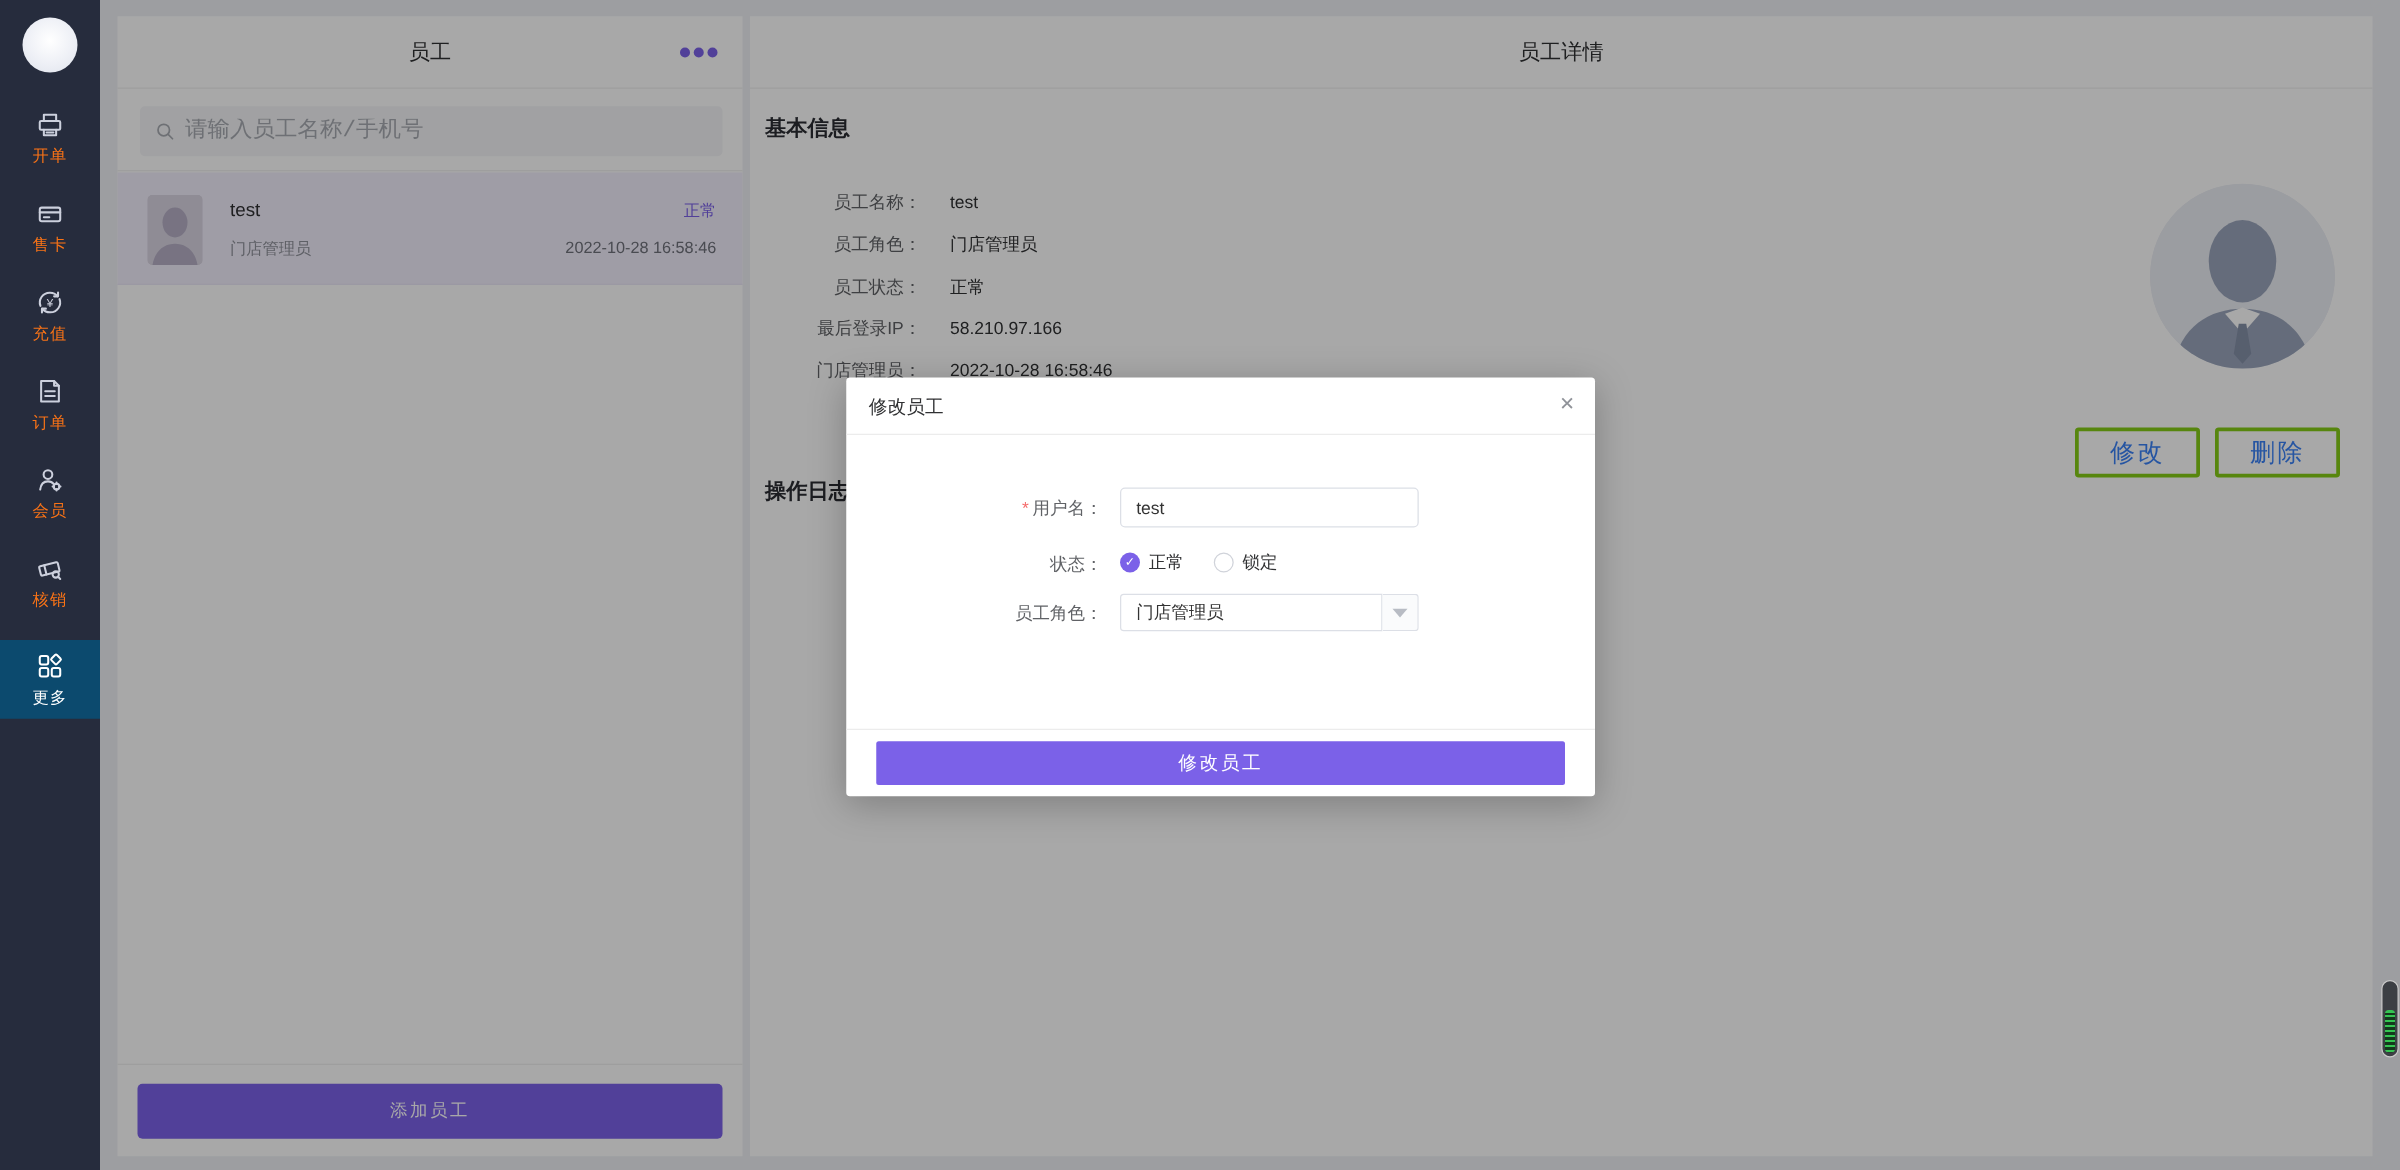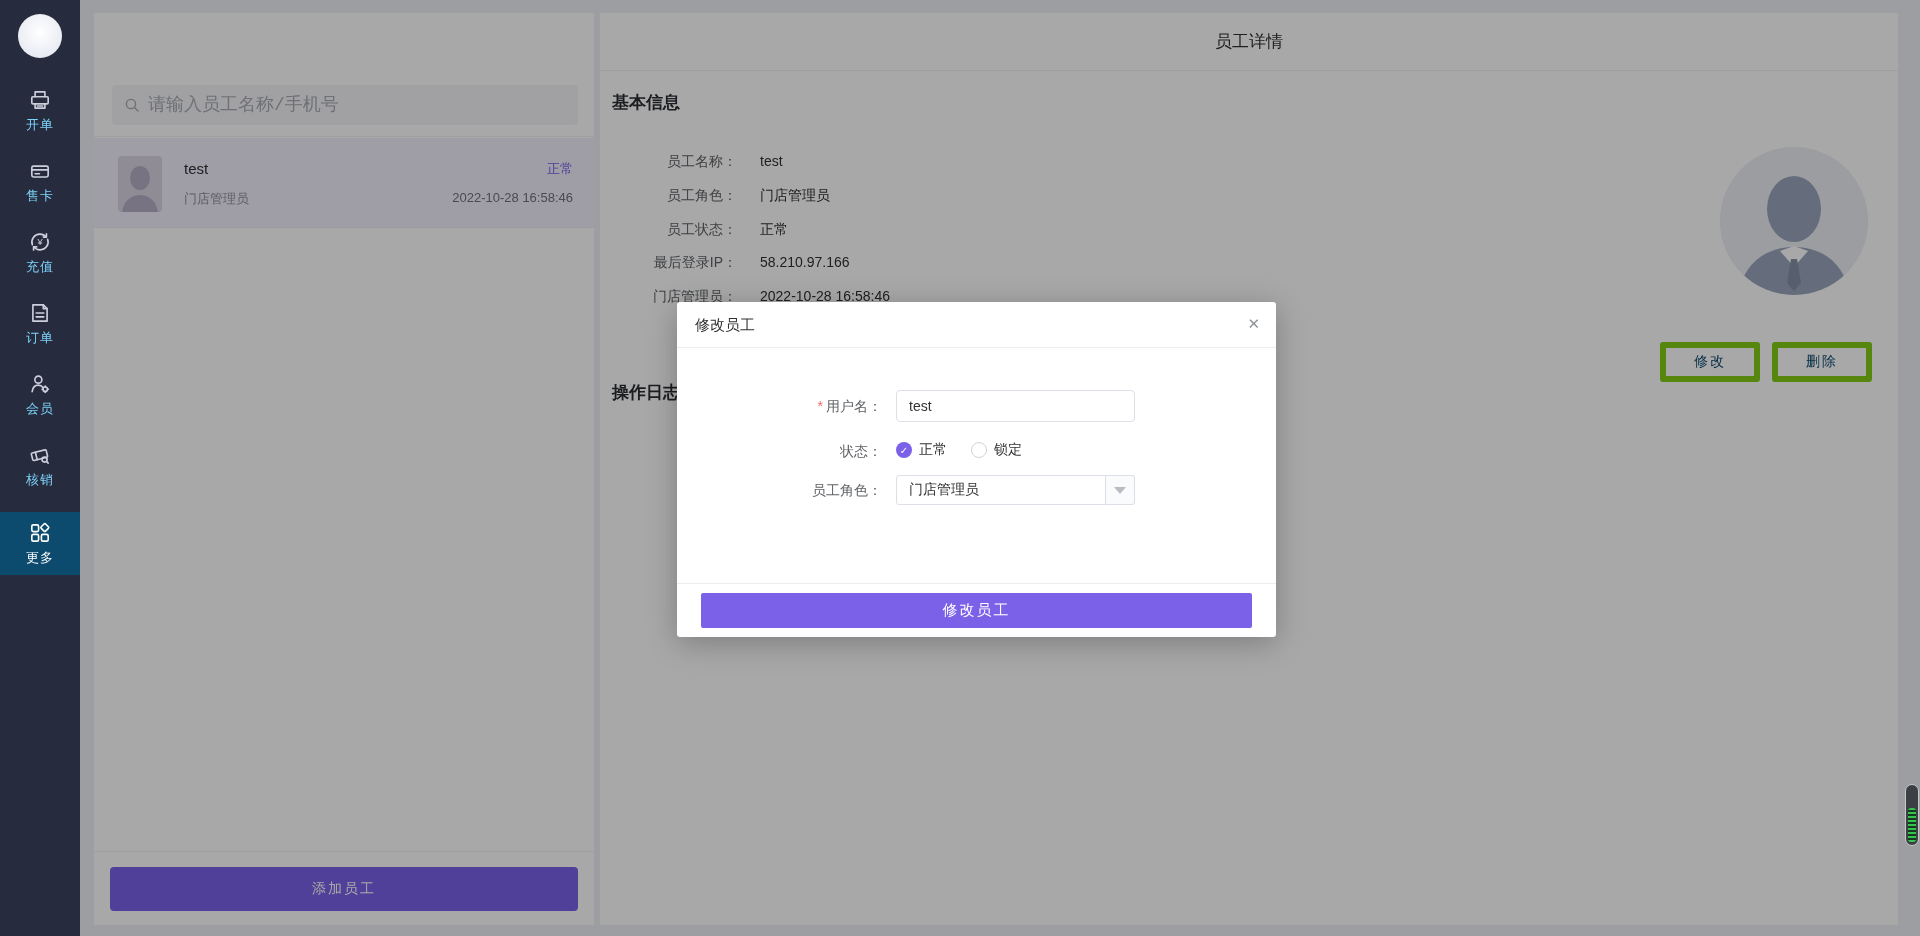--- a/index.html
+++ b/index.html
@@ -3,21 +3,21 @@
 <meta charset="utf-8">
 <style>
   * { margin:0; padding:0; box-sizing:border-box; }
   html,body { width:1920px; height:936px; overflow:hidden; }
   body { font-family:"Liberation Sans","DejaVu Sans",sans-serif; background:#eef0f4; position:relative; }
 
   
   .sidebar { position:absolute; left:0; top:0; width:80px; height:936px; background:#262c3d; z-index:10; }
   .sb-avatar { position:absolute; left:18px; top:14px; width:44px; height:44px; border-radius:50%;
                background:radial-gradient(circle at 50% 42%, #ffffff 0%, #eef0f6 55%, #dfe3ec 100%); }
-  .nav-item { position:absolute; left:0; width:80px; height:64px; text-align:center; color:#7dd3fc; cursor:pointer; }
+  .nav-item { position:absolute; left:0; width:80px; height:64px; text-align:center; color:#f97316; cursor:pointer; }
   .nav-item svg { display:block; margin:0 auto 4px; }
   .nav-label { font-size:13px; letter-spacing:1px; }
   .nav-item.active { background:#0c4a6e; color:#ffffff; height:63px; padding-top:9px; }
   .nav-icon { stroke:#ccd0dd; fill:none; stroke-width:1.5; stroke-linecap:round; stroke-linejoin:round; }
   .nav-item.active .nav-icon { stroke:#ffffff; }
   .nav-item:not(.active) { padding-top:0; }
 
   
   .panel { position:absolute; background:#ffffff; }
   .panel-left { left:94px; top:13px; width:500px; height:912px; }
@@ -53,22 +53,22 @@
   .section-title { position:absolute; font-size:17px; font-weight:600; color:#2b2d33; }
   .sec-basic { left:12px; top:78px; }
   .sec-log { left:12px; top:368px; }
   .f-row { position:absolute; left:0; height:20px; display:flex; }
   .f-label { width:137px; text-align:right; font-size:14px; color:#606266; }
   .f-value { margin-left:23px; font-size:14px; color:#303133; }
   .row-0{ top:140px; } .row-1{ top:174px; } .row-2{ top:208px; } .row-3{ top:241px; } .row-4{ top:275px; }
 
   .big-avatar { position:absolute; left:1120px; top:134px; width:148px; height:148px; border-radius:50%;
                 background:#ecEEf4; background:#eceef4; overflow:hidden; }
-  .btn-outline { position:absolute; top:329px; width:100px; height:40px; background:#fff; border:6px solid #84cc16;
-                 color:#0c4a6e; font-size:14px; border-radius:3px; cursor:pointer; letter-spacing:2px; font-family:inherit; }
+  .btn-outline { position:absolute; top:329px; width:100px; height:40px; background:#fff; border:3px solid #84cc16;
+                 color:#3b82f6; font-size:20px; border-radius:3px; cursor:pointer; letter-spacing:2px; font-family:inherit; }
   .btn-modify { left:1060px; } .btn-delete { left:1172px; }
   .empty-text { position:absolute; left:564px; top:437px; width:128px; text-align:center; font-size:14px; color:#999; }
 
   
   .dim-overlay { position:absolute; left:80px; top:0; width:1840px; height:936px; background:rgba(0,0,0,0.34); z-index:40; }
   .modal { position:absolute; left:661px; top:302px; width:599px; height:335px; background:#fff; border-radius:3px;
            box-shadow:0 6px 30px rgba(0,0,0,0.25); z-index:60;margin-left:16px; }
   .modal-header { position:absolute; left:0; top:0; width:100%; height:46px; border-bottom:1px solid #ececec; }
   .modal-title { position:absolute; left:18px; top:14px; font-size:15px; color:#303133; }
   .modal-close { position:absolute; right:16px; top:12px; font-size:15px; color:#909399; cursor:pointer; line-height:20px; }
@@ -171,20 +171,28 @@
       <rect x="3.5" y="3.5" width="6.2" height="6.2" rx="1.4"></rect>
       <rect x="3.5" y="12.3" width="6.2" height="6.2" rx="1.4"></rect>
       <rect x="12.3" y="12.3" width="6.2" height="6.2" rx="1.4"></rect>
       <rect x="12.6" y="3.2" width="5.6" height="5.6" rx="1" transform="rotate(45 15.4 6)"></rect>
     </svg>
     <div class="nav-label">更多</div>
   </div>
 </div>
 
 <div class="panel panel-left">
+  <div class="panel-header">
+    <div class="panel-title">员工</div>
+    <div class="ellipsis-menu">
+        <i></i>
+        <i></i>
+        <i></i>
+      </div>
+  </div>
 
   <div class="search-wrap">
     <div class="search-box">
       <svg width="16" height="16" viewBox="0 0 16 16">
         <circle cx="7" cy="7" r="4.6" fill="none" stroke="#a8abb2" stroke-width="1.4"></circle>
         <path d="M10.5 10.5L14 14" stroke="#a8abb2" stroke-width="1.4" stroke-linecap="round"></path>
       </svg>
       <input class="search-input" type="text" placeholder="请输入员工名称/手机号" style="">
     </div>
   </div>

